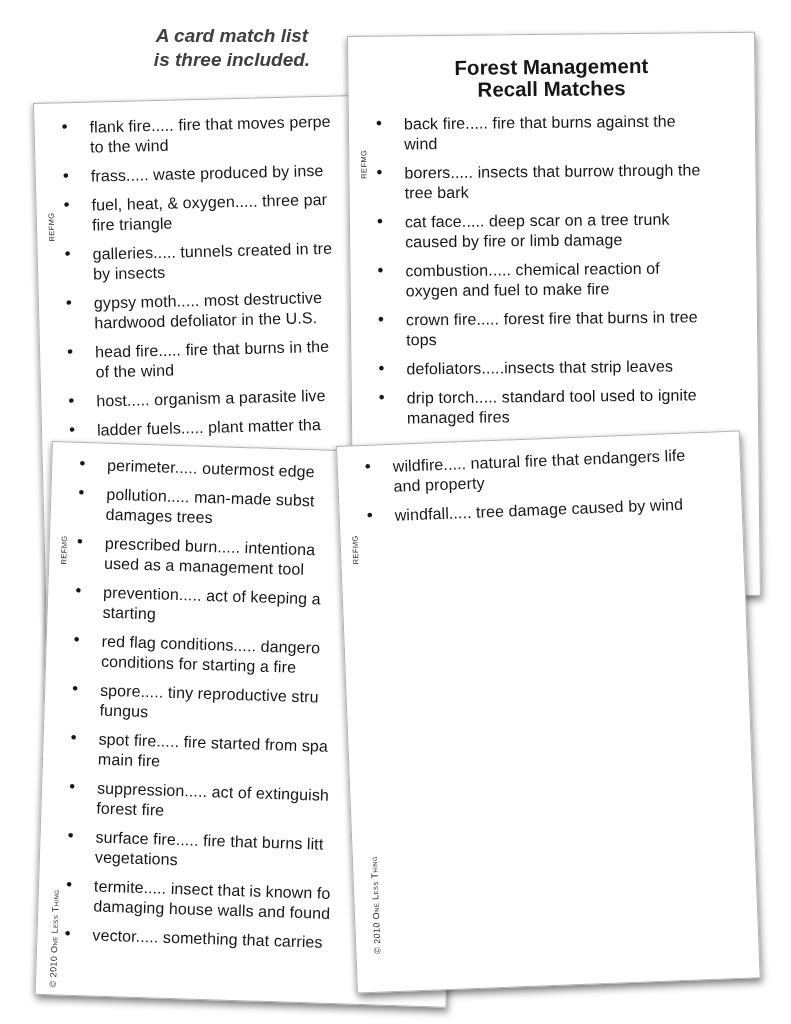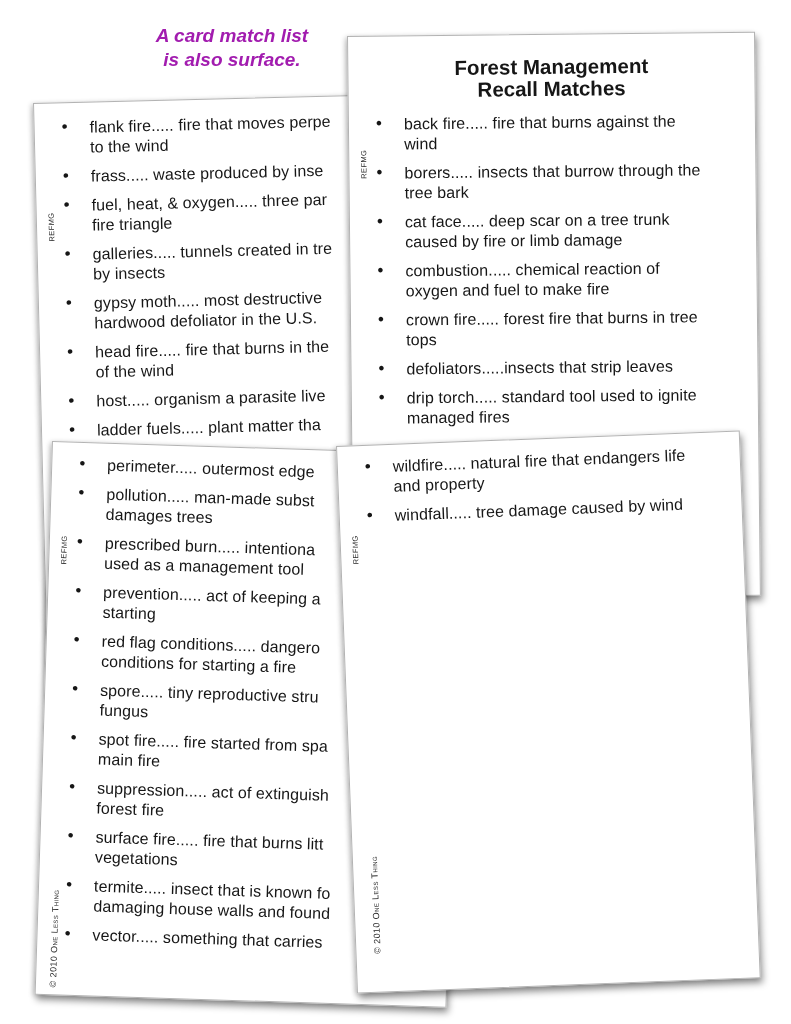--- a/index.html
+++ b/index.html
@@ -5,21 +5,21 @@
   html,body { margin:0; padding:0; background:#ffffff; }
   .page {
     position:relative; width:791px; height:1024px; overflow:hidden;
     background:#ffffff;
     font-family:"Liberation Sans","DejaVu Sans",sans-serif;
     color:#161616;
   }
   .note {
     position:absolute; left:86px; top:24px; width:292px;
     text-align:center; font-weight:bold; font-style:italic;
-    font-size:19px; line-height:24px; color:#a21caf;
+    font-size:19px; line-height:24px; color:#404040;
   }
   .card {
     position:absolute; background:#ffffff;
     border:1px solid #b3b3b3; overflow:hidden;
     transform-origin:top left;
     box-shadow:2px 5px 7px rgba(0,0,0,0.40), -2px 1px 5px rgba(0,0,0,0.18);
   }
   .card1 { left:33px;  top:103px; width:334px; height:858px; transform:rotate(-1.4deg); z-index:1; }
   .card2 { left:347px; top:36px;  width:406px; height:562px; transform:rotate(-0.6deg); z-index:2; }
   .card3 { left:52px;  top:441px; width:410px; height:552px; transform:rotate(1.8deg);  z-index:3; }
@@ -61,21 +61,21 @@
   .card3 .copyright { left:12px; top:545px; }
   .card4 .copyright { left:16px; top:508px; }
 </style>
 </head>
 <body>
 
 <div class="page">
 
   <div class="note">
     <div>A card match list</div>
-    <div>is also surface.</div>
+    <div>is three included.</div>
   </div>
 
   <div class="card card1">
     <div class="refmg">REFMG</div>
     <ul class="items">
         <li class="item">
     <span class="bullet">•</span>
     <div class="lines">
             <div class="line">flank fire..... fire that moves perpe</div>
             <div class="line">to the wind</div>

